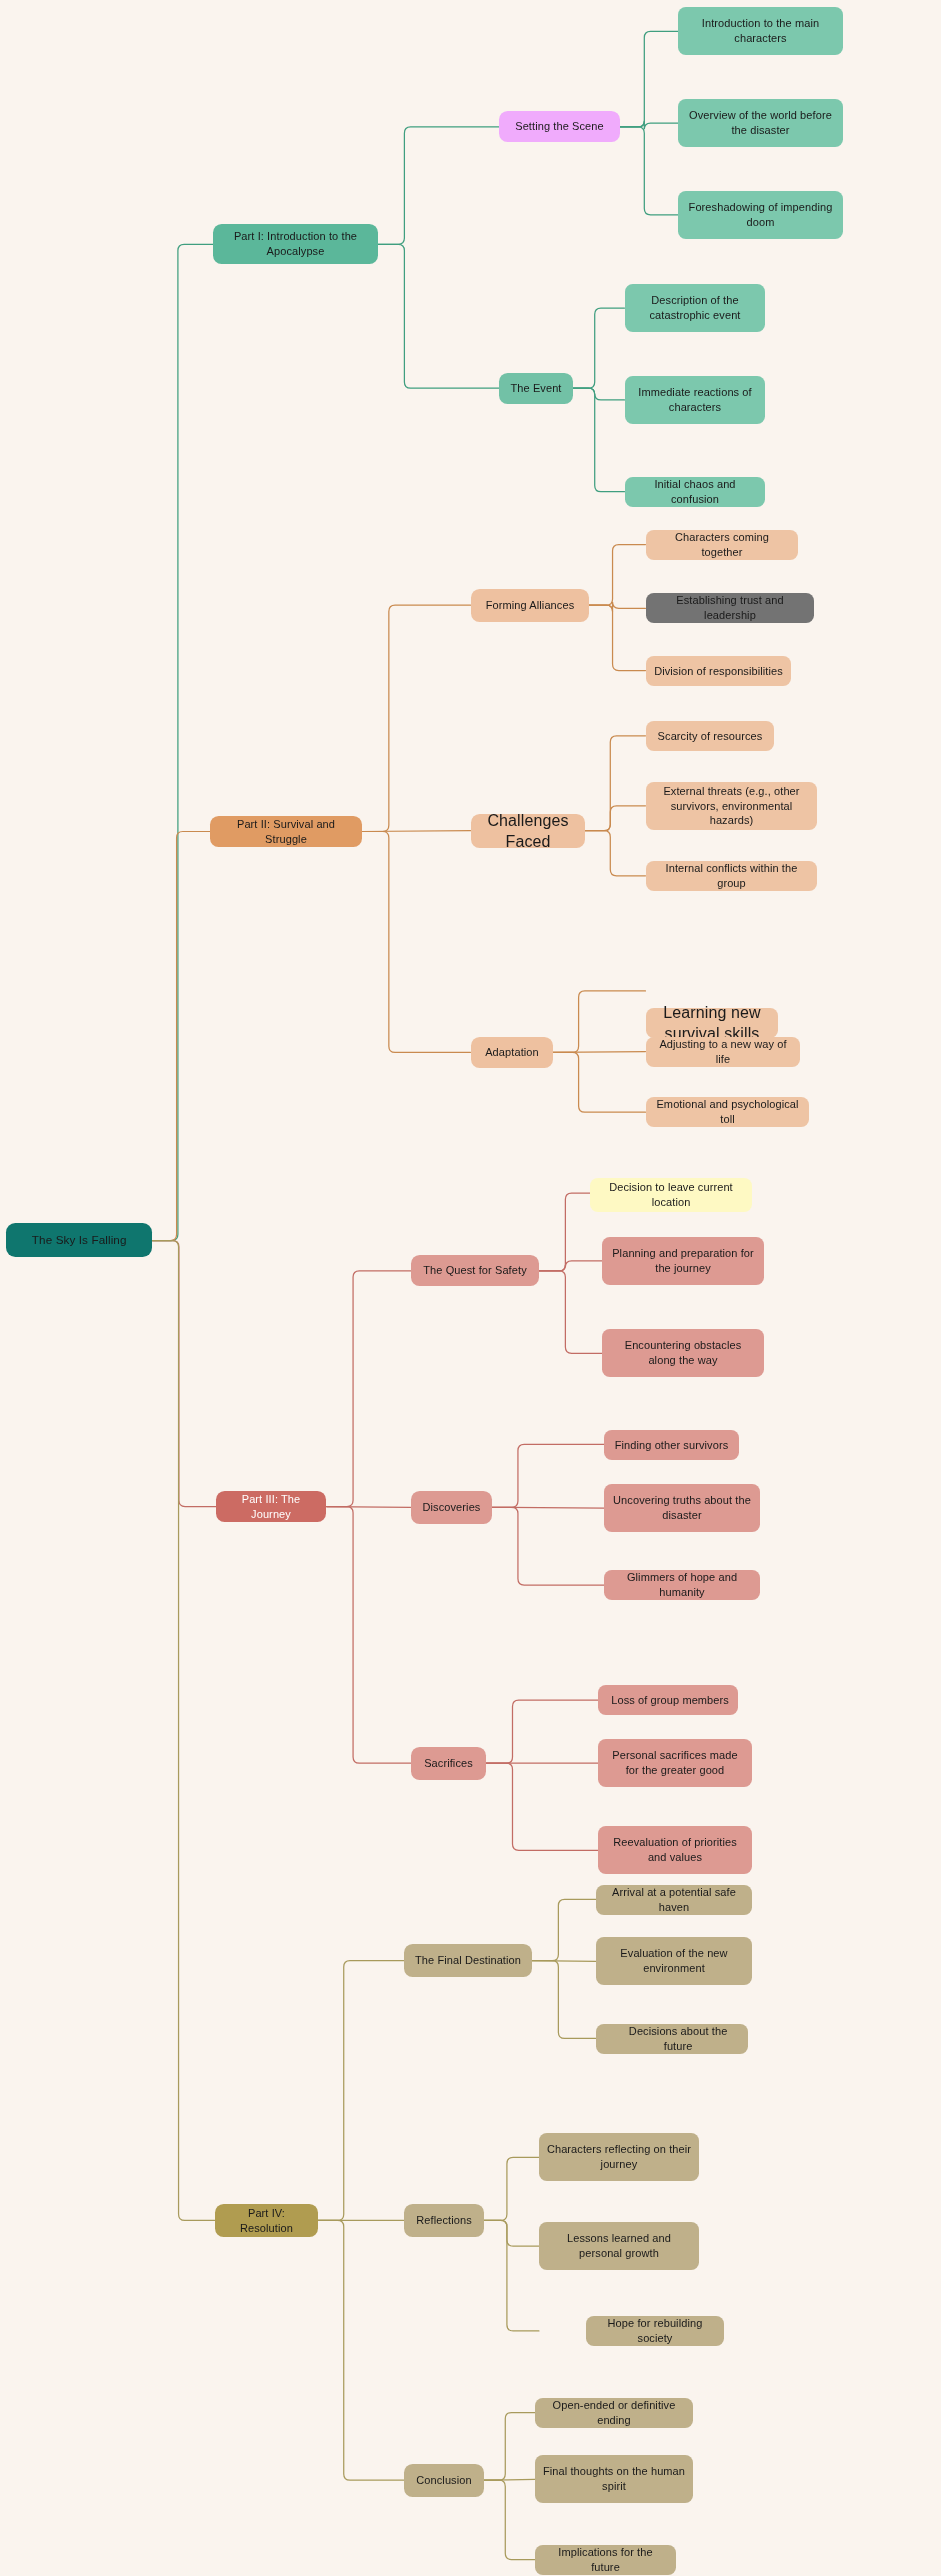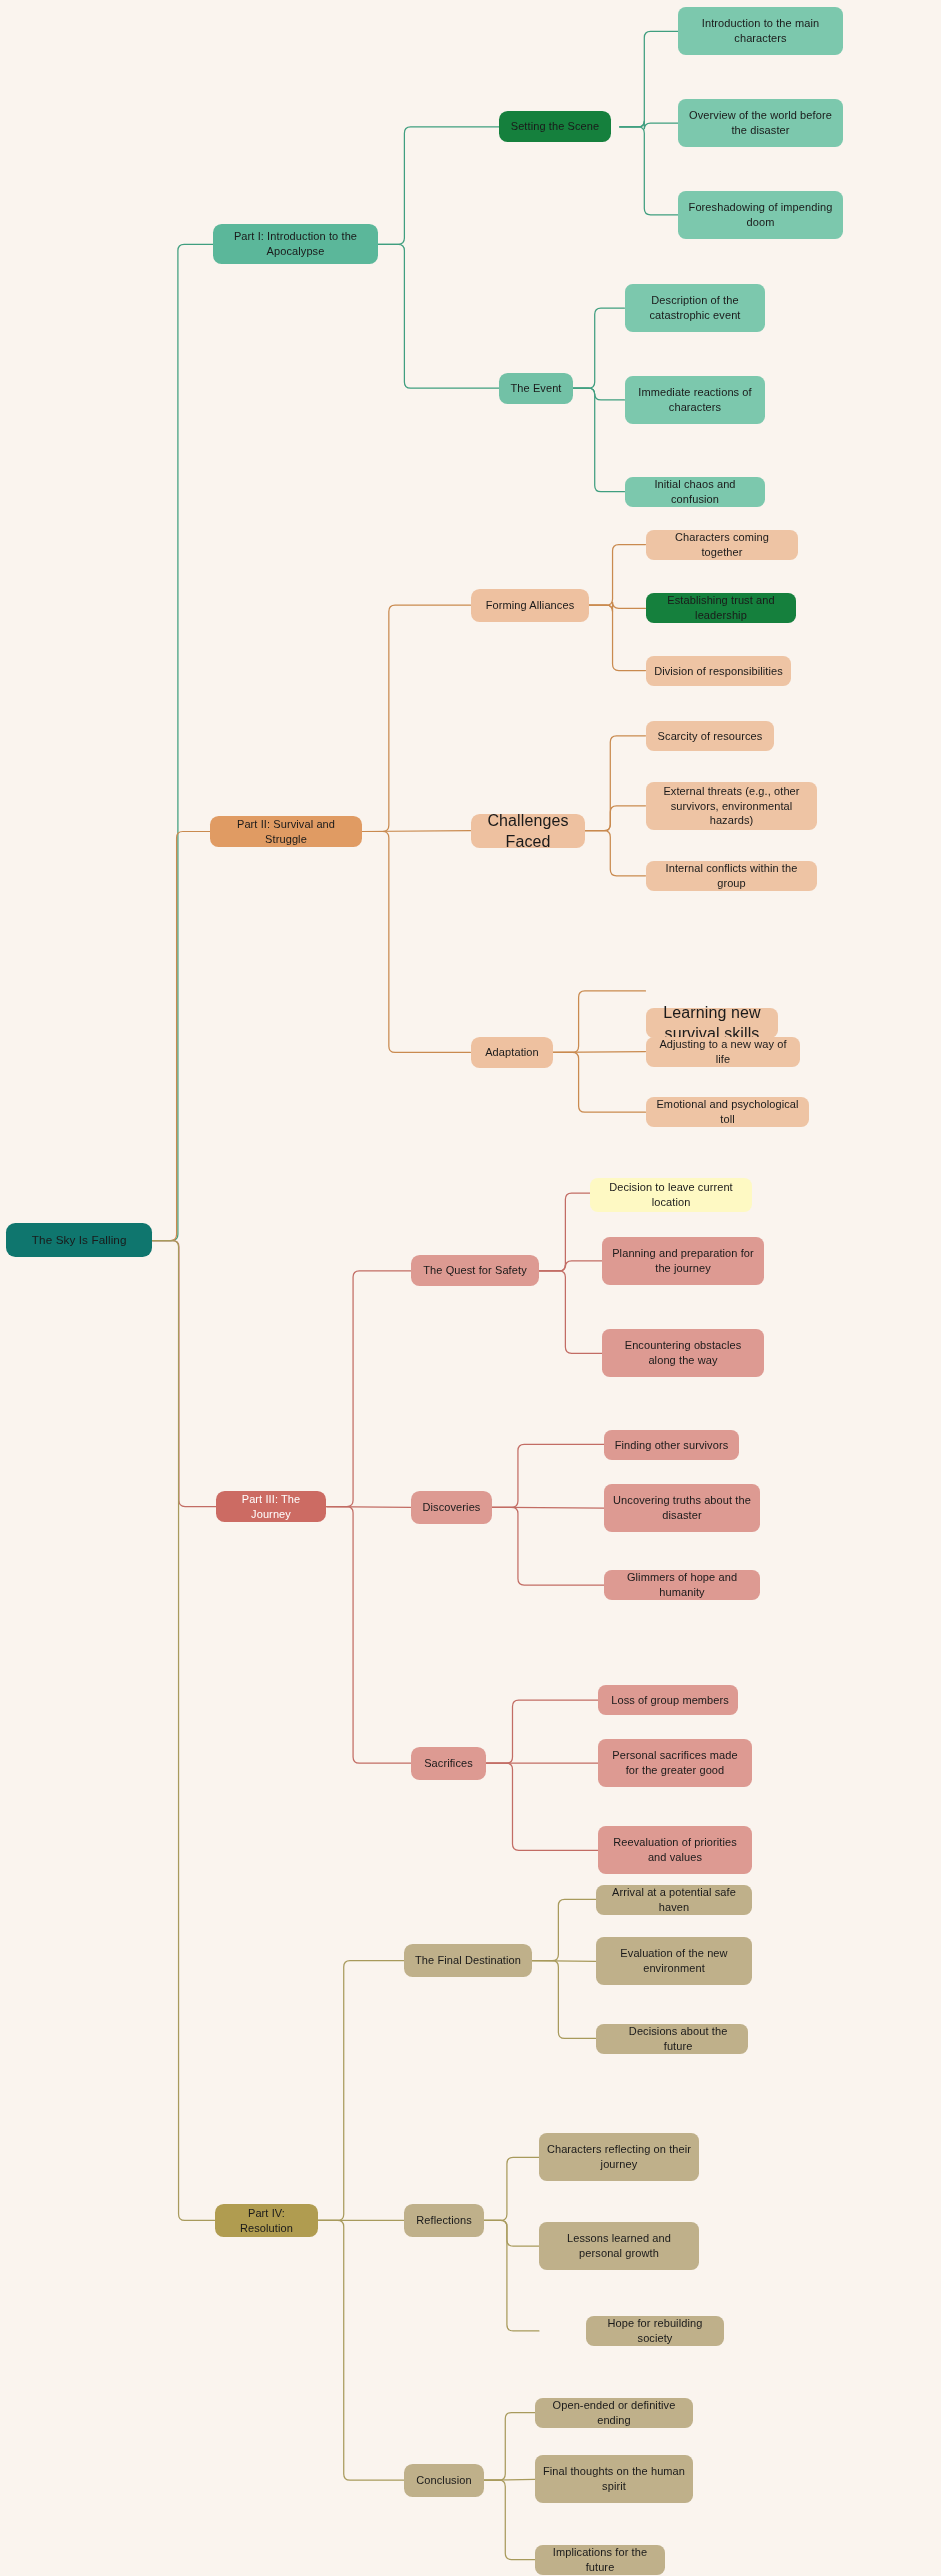--- a/index.html
+++ b/index.html
@@ -81,21 +81,21 @@
       <path d="M 622 3189 L 641.72 3189 Q 649.72 3189 649.72 3181 L 649.72 3110 Q 649.72 3102 657.72 3102 L 688 3102" fill="none" stroke="#a89a5c" stroke-width="1.6" stroke-linecap="round"></path>
       <path d="M 622 3189 L 688 3188" fill="none" stroke="#a89a5c" stroke-width="1.6" stroke-linecap="round"></path>
       <path d="M 622 3189 L 641.72 3189 Q 649.72 3189 649.72 3197 L 649.72 3283 Q 649.72 3291 657.72 3291 L 688 3291" fill="none" stroke="#a89a5c" stroke-width="1.6" stroke-linecap="round"></path>
     </svg>
 <div class="node root" style="left: 6.2px; top: 1223px; width: 146px; height: 34px; background: #0f766e; color: rgb(26, 26, 26); font-size: 11.7px;">
       <span>The Sky Is Falling</span>
     </div>
     <div class="node lvl1" style="left: 213px; top: 224px; width: 165px; height: 40px; background: rgb(91, 183, 154); color: rgb(26, 26, 26); font-size: 11px;">
       <span>Part I: Introduction to the Apocalypse</span>
     </div>
-    <div class="node lvl2" style="left: 499px; top: 111px; width: 112px; height: 31px; background: #15803d; color: rgb(26, 26, 26); font-size: 11px;">
+    <div class="node lvl2" style="left: 499px; top: 111px; width: 121px; height: 31px; background: #f0abfc; color: rgb(26, 26, 26); font-size: 11px;">
       <span>Setting the Scene</span>
     </div>
     <div class="node lvl3" style="left: 678px; top: 7px; width: 165px; height: 48px; background: rgb(124, 200, 173); color: rgb(26, 26, 26); font-size: 11px;">
       <span>Introduction to the main characters</span>
     </div>
     <div class="node lvl3" style="left: 678px; top: 99px; width: 165px; height: 48px; background: rgb(124, 200, 173); color: rgb(26, 26, 26); font-size: 11px;">
       <span>Overview of the world before the disaster</span>
     </div>
     <div class="node lvl3" style="left: 678px; top: 191px; width: 165px; height: 48px; background: rgb(124, 200, 173); color: rgb(26, 26, 26); font-size: 11px;">
       <span>Foreshadowing of impending doom</span>
@@ -114,21 +114,21 @@
     </div>
     <div class="node lvl1" style="left: 210px; top: 816px; width: 152px; height: 31px; background: rgb(224, 155, 99); color: rgb(26, 26, 26); font-size: 11px;">
       <span>Part II: Survival and Struggle</span>
     </div>
     <div class="node lvl2" style="left: 471px; top: 589px; width: 118px; height: 33px; background: rgb(238, 193, 160); color: rgb(26, 26, 26); font-size: 11px;">
       <span>Forming Alliances</span>
     </div>
     <div class="node lvl3" style="left: 646px; top: 530px; width: 152px; height: 29.6px; background: rgb(238, 196, 164); color: rgb(26, 26, 26); font-size: 11px;">
       <span>Characters coming together</span>
     </div>
-    <div class="node lvl3" style="left: 646px; top: 593px; width: 150px; height: 29.6px; background: #15803d; color: rgb(26, 26, 26); font-size: 11px;">
+    <div class="node lvl3" style="left: 646px; top: 593px; width: 168px; height: 29.6px; background: #737373; color: rgb(26, 26, 26); font-size: 11px;">
       <span>Establishing trust and leadership</span>
     </div>
     <div class="node lvl3" style="left: 646px; top: 656px; width: 145px; height: 29.6px; background: rgb(238, 196, 164); color: rgb(26, 26, 26); font-size: 11px;">
       <span>Division of responsibilities</span>
     </div>
     <div class="node lvl2" style="left: 471px; top: 814px; width: 114px; height: 34px; background: rgb(238, 193, 160); color: rgb(26, 26, 26); font-size: 16px;">
       <span>Challenges Faced</span>
     </div>
     <div class="node lvl3" style="left: 646px; top: 721px; width: 128px; height: 29.6px; background: rgb(238, 196, 164); color: rgb(26, 26, 26); font-size: 11px;">
       <span>Scarcity of resources</span>
@@ -219,17 +219,17 @@
     </div>
     <div class="node lvl2" style="left: 404px; top: 2464px; width: 80px; height: 33px; background: rgb(191, 176, 138); color: rgb(26, 26, 26); font-size: 11px;">
       <span>Conclusion</span>
     </div>
     <div class="node lvl3" style="left: 535px; top: 2398px; width: 158px; height: 29.6px; background: rgb(191, 176, 138); color: rgb(26, 26, 26); font-size: 11px;">
       <span>Open-ended or definitive ending</span>
     </div>
     <div class="node lvl3" style="left: 535px; top: 2455px; width: 158px; height: 48px; background: rgb(191, 176, 138); color: rgb(26, 26, 26); font-size: 11px;">
       <span>Final thoughts on the human spirit</span>
     </div>
-    <div class="node lvl3" style="left: 535px; top: 2545px; width: 130px; height: 29.6px; background: rgb(191, 176, 138); color: rgb(26, 26, 26); font-size: 11px;">
+    <div class="node lvl3" style="left: 535px; top: 2545px; width: 141px; height: 29.6px; background: rgb(191, 176, 138); color: rgb(26, 26, 26); font-size: 11px;">
       <span>Implications for the future</span>
     </div>
   </div>
 
 
 </body></html>

